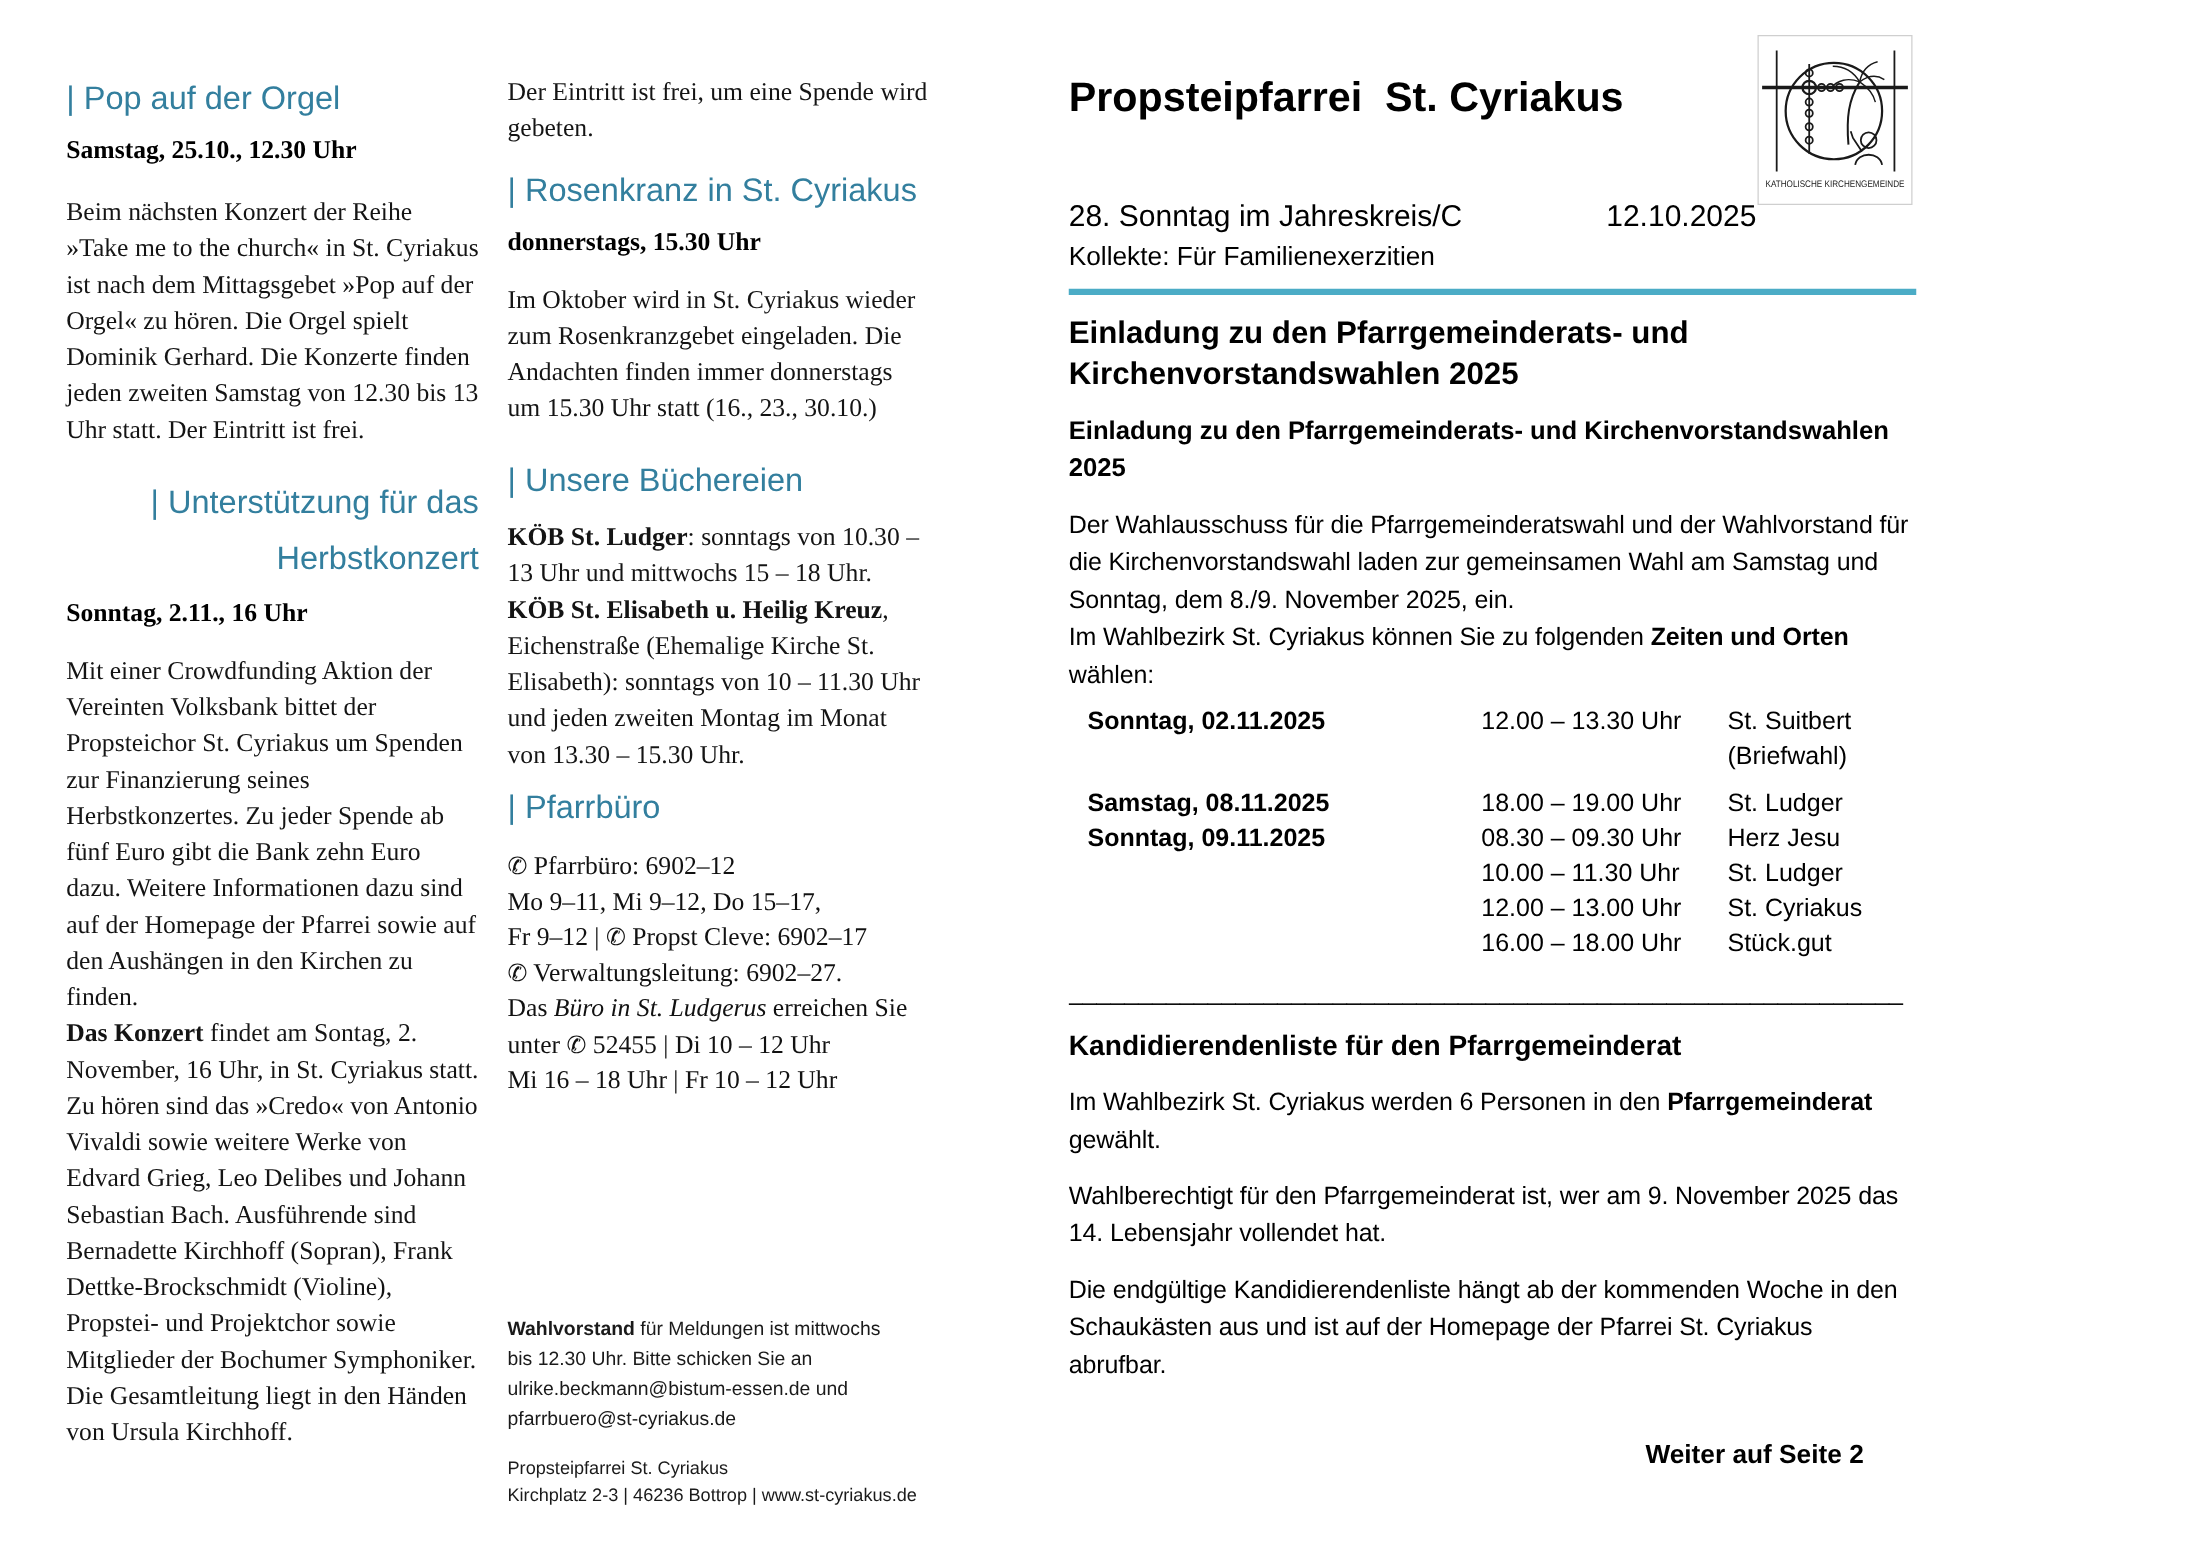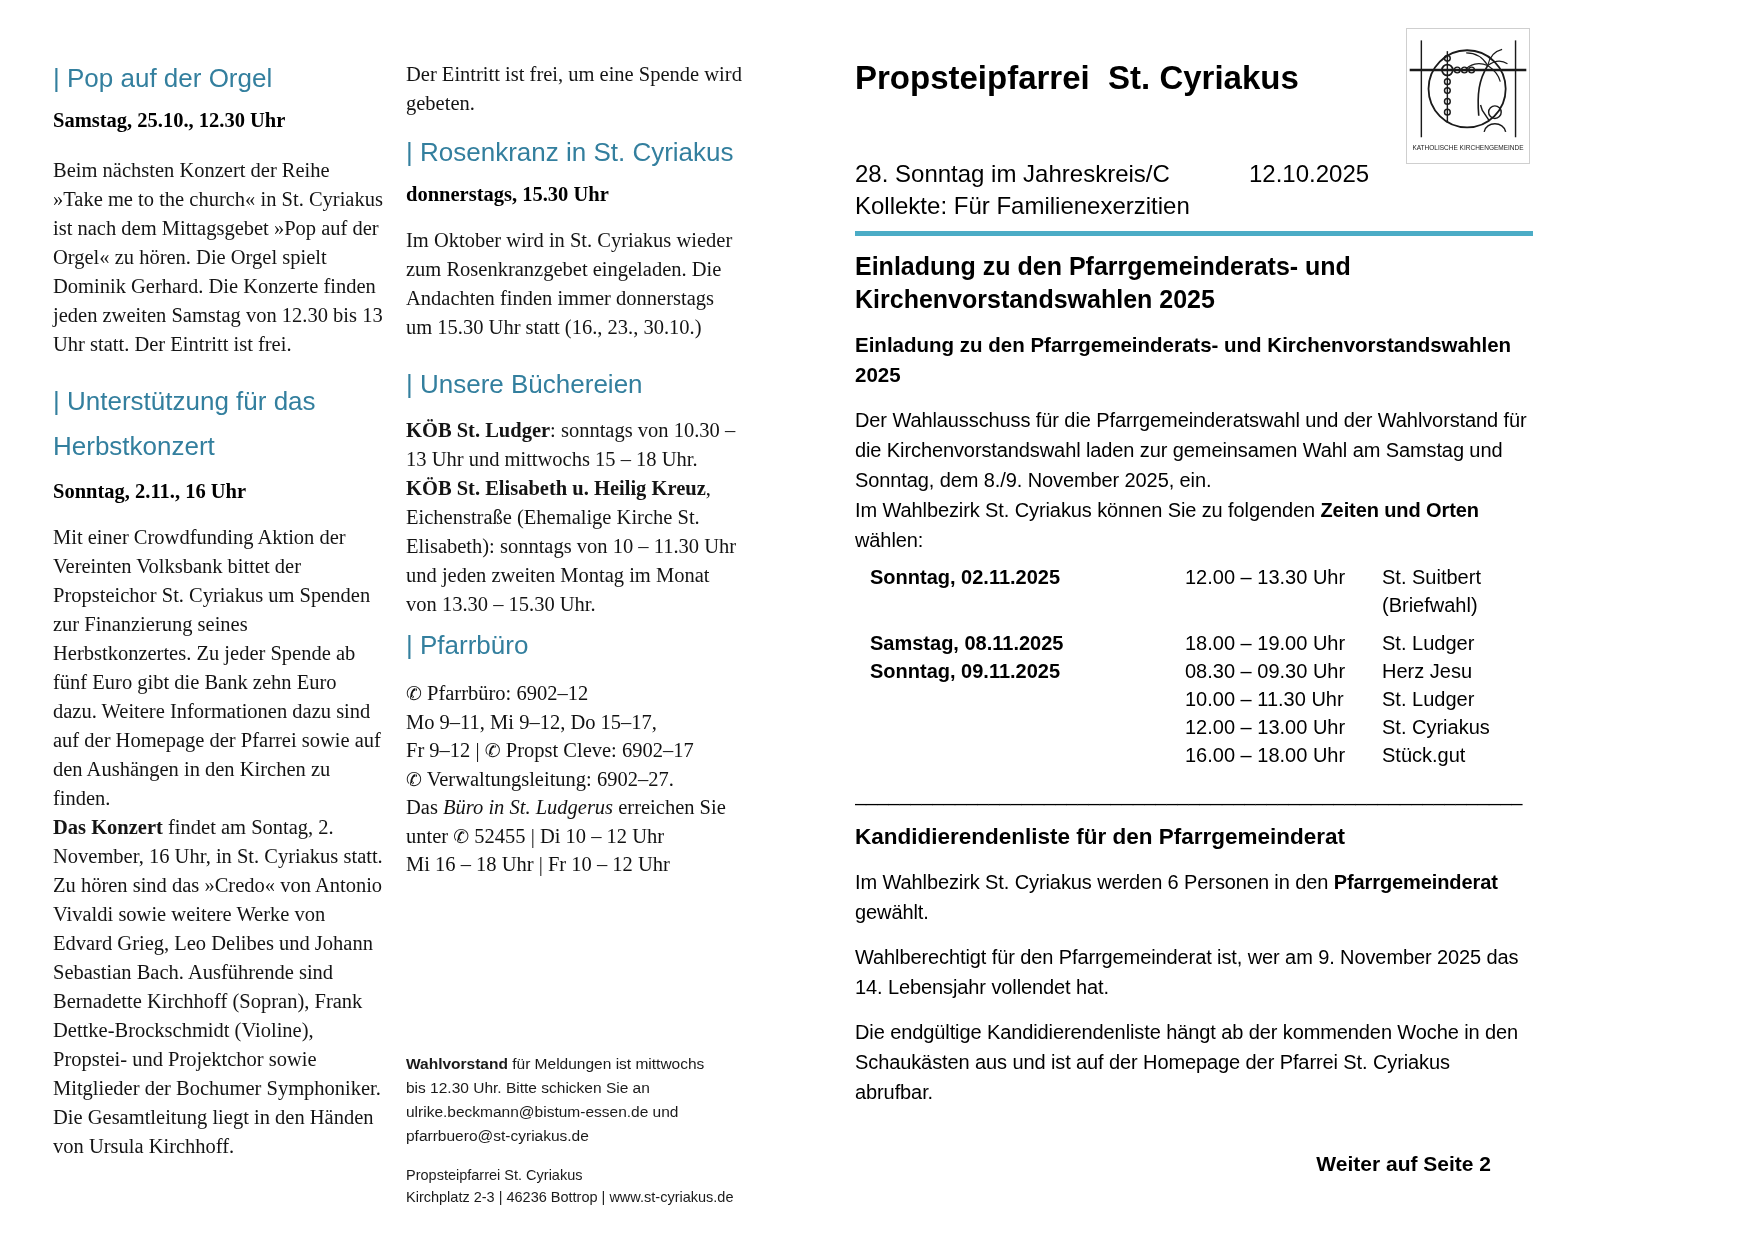--- a/index.html
+++ b/index.html
@@ -7,21 +7,21 @@
     position:relative; width:1754px; height:1239px; background:#ffffff;
     overflow:hidden; color:#111;
   }
 
   
   .teal-h {
     font-family:"Liberation Sans", sans-serif;
     color:#337F9E; font-weight:400;
     font-size:26px; line-height:36px; margin:0;
   }
-  .teal-h.two-line { line-height:45px; }
+  .teal-h.two-line { line-height:45px;text-align:right; }
   .serif-date {
     font-family:"Liberation Serif", serif; font-weight:700;
     font-size:20.5px; line-height:28px; margin:0; color:#000;
   }
   .serif-body {
     font-family:"Liberation Serif", serif;
     font-size:20.5px; line-height:29px; margin:0; color:#141414;
   }
   .serif-body b { font-weight:700; }
   .it { font-style:italic; }
@@ -58,22 +58,22 @@
     position:absolute; left:406px; top:1052px; width:322px;
     font-family:"Liberation Sans", sans-serif; font-size:15.5px; line-height:24px; color:#1a1a1a;
   }
   .mid-footer b { font-weight:700; }
   .mid-address { margin-top:16px; font-size:14.5px; line-height:22px; }
   .mid-address .nowrap { white-space:nowrap; }
 
   
   .r-title { margin:58px 0 0; font-size:33px; line-height:40px; font-weight:700; white-space:pre; color:#000; }
   .r-meta  { position:relative; margin-top:62px; font-size:24px; line-height:27px; color:#000; }
-  .r-meta2 { margin-top:5px; font-size:24px; line-height:27px; color:#000; }
-  .r-date  { position:absolute; left:394px; top:0; }
+  .r-meta2 { margin-top:5px; font-size:21px; line-height:27px; color:#000; }
+  .r-date  { position:absolute; left:430px; top:0; }
   .r-rule  { margin-top:12px; height:5px; background:#4BACC6; width:100%; }
   .r-h1 { margin:14px 0 0; font-size:25px; line-height:33px; font-weight:700; color:#000; }
   .r-h2 { margin:14px 0 0; font-size:20.5px; line-height:30px; font-weight:700; color:#000; }
   .r-p  { margin:15px 0 0; font-size:20px; line-height:30px; letter-spacing:-0.1px; color:#000; }
   .r-p.cont { margin-top:0; }
   .r-p b { font-weight:700; }
 
   .vote-table { margin-top:8px; }
   .vote-row {
     display:grid; grid-template-columns:315px 197px 1fr;

